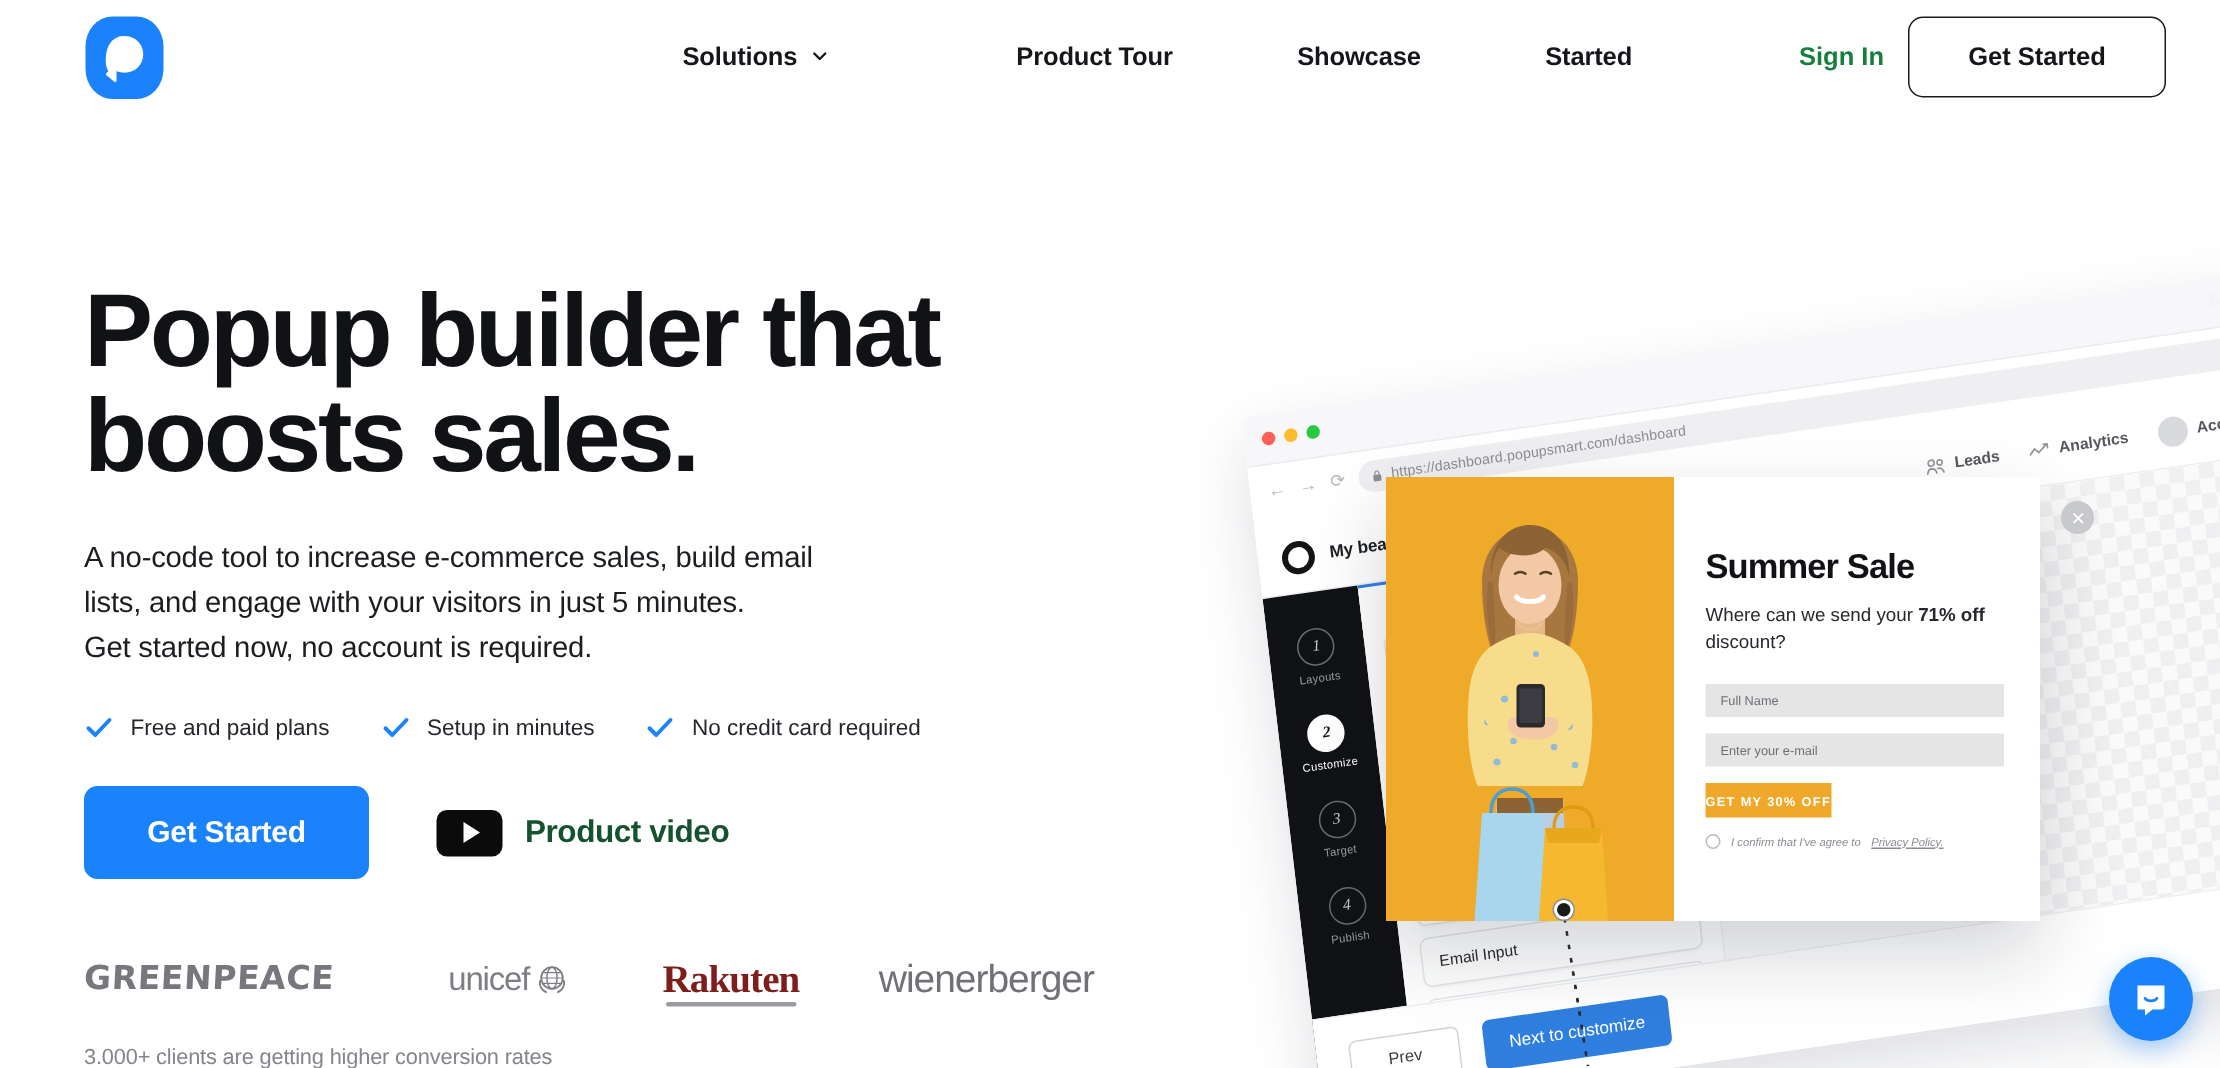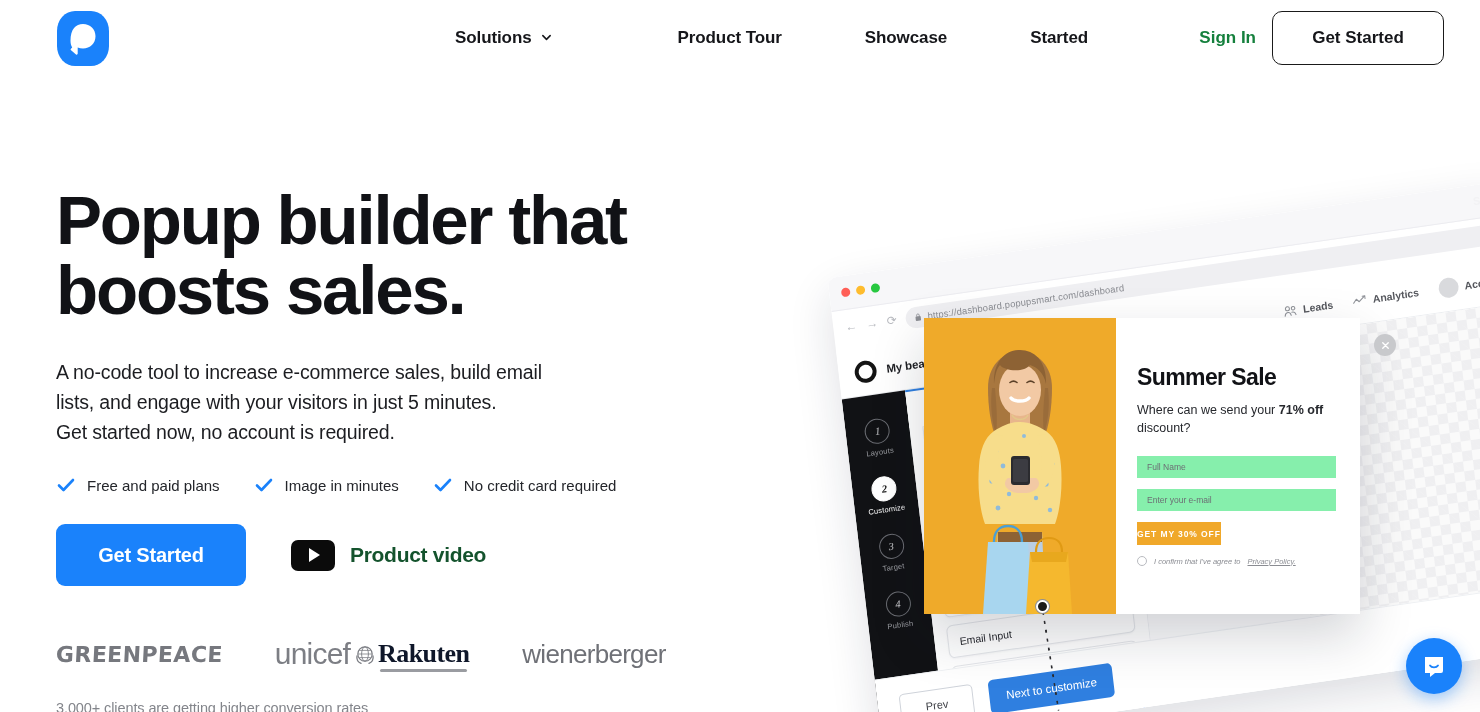--- a/index.html
+++ b/index.html
@@ -84,24 +84,24 @@
     width: 44px; height: 31px; border-radius: 7px; background: #0b0b0b;
     display: flex; align-items: center; justify-content: center;
   }
   .play-tri { width: 0; height: 0; border-left: 11px solid #fff; border-top: 7px solid transparent; border-bottom: 7px solid transparent; margin-left: 3px; }
   .video-label { font-size: 21px; font-weight: 700; color: #14532d; letter-spacing: -0.3px; }
 
   .logos-row { margin-top: 51px; display: flex; align-items: center; gap: 0; color: #77797f; }
   .brand { white-space: nowrap; }
   .brand-greenpeace { font-size: 22px; font-weight: 800; letter-spacing: 0.4px; color: #76787e;
      font-family: "DejaVu Sans", sans-serif; transform: skewX(-3deg); }
-  .brand-unicef { font-size: 30px; font-weight: 400; letter-spacing: -0.8px; color: #7c7e84; margin-left: 52px;
+  .brand-unicef { font-size: 22px; font-weight: 400; letter-spacing: -0.8px; color: #7c7e84; margin-left: 76px;
      display: flex; align-items: center; gap: 2px; }
   .unicef-globe { width: 26px; height: 26px; }
-  .brand-rakuten { font-size: 26px; font-weight: 700; color: #0f172a; position: relative;
+  .brand-rakuten { font-size: 26px; font-weight: 700; color: #7f1d1d; margin-left: 61px; position: relative;
      letter-spacing: -0.6px; font-family: "Liberation Serif", serif; }
   .brand-rakuten::after { content:""; position: absolute; left: 2px; right: 2px; bottom: -3px; height: 3px; background: #9a9ca1; border-radius: 2px; }
   .brand-wiener { font-size: 26px; font-weight: 400; color: #6f7177; margin-left: 53px; letter-spacing: -0.7px; }
   .clients-note { margin-top: 29px; font-size: 14.5px; color: #83858b; letter-spacing: -0.1px; }
 
   
   .mock-stage {
     position: absolute; left: 770px; top: 140px; width: 760px; height: 600px;
     z-index: 10;
   }
@@ -211,21 +211,21 @@
   .popup-img { width: 192px; background: #efaa2a; position: relative; overflow: hidden; flex: 0 0 192px; }
   .popup-right { flex: 1; padding: 46px 24px 0 21px; position: relative; }
   .popup-close {
     position: absolute; right: -36px; top: 16px; width: 22px; height: 22px; border-radius: 50%;
     background: #c8c9cc; display: flex; align-items: center; justify-content: center; color: #fff;
   }
   .pop-title { font-size: 23px; font-weight: 800; color: #111216; letter-spacing: -0.6px; }
   .pop-sub { margin-top: 10px; font-size: 12.5px; line-height: 18px; color: #26282d; }
   .pop-sub b { font-weight: 700; }
   .pop-input {
-    margin-top: 11px; height: 22px; background: #86efac;
+    margin-top: 11px; height: 22px; background: #e5e5e5;
     display: flex; align-items: center; padding: 0 10px;
     font-size: 8.5px; color: #6c6e74;
   }
   .pop-input.first { margin-top: 19px; }
   .pop-btn {
     margin-top: 11px; height: 23px; background: #F0A82A; color: #fff;
     display: flex; align-items: center; justify-content: center;
     font-size: 8.5px; font-weight: 700; letter-spacing: 0.9px; border: none; font-family: inherit;
   }
   .pop-consent { margin-top: 11px; display: flex; align-items: center; gap: 7px; font-size: 7.5px; color: #8a8c92; font-style: italic; }
@@ -311,21 +311,21 @@
             </svg>
         </span>
         <span>Free and paid plans</span>
       </div>
       <div class="feat">
         <span class="tick">
           <svg width="20" height="20" viewBox="0 0 20 20">
               <path d="M3 10.5l4.5 4.5L17 5" stroke="#1A82FB" stroke-width="2.6" fill="none" stroke-linecap="round" stroke-linejoin="round"></path>
             </svg>
         </span>
-        <span>Image in minutes</span>
+        <span>Setup in minutes</span>
       </div>
       <div class="feat">
         <span class="tick">
           <svg width="20" height="20" viewBox="0 0 20 20">
               <path d="M3 10.5l4.5 4.5L17 5" stroke="#1A82FB" stroke-width="2.6" fill="none" stroke-linecap="round" stroke-linejoin="round"></path>
             </svg>
         </span>
         <span>No credit card required</span>
       </div>
     </div>

